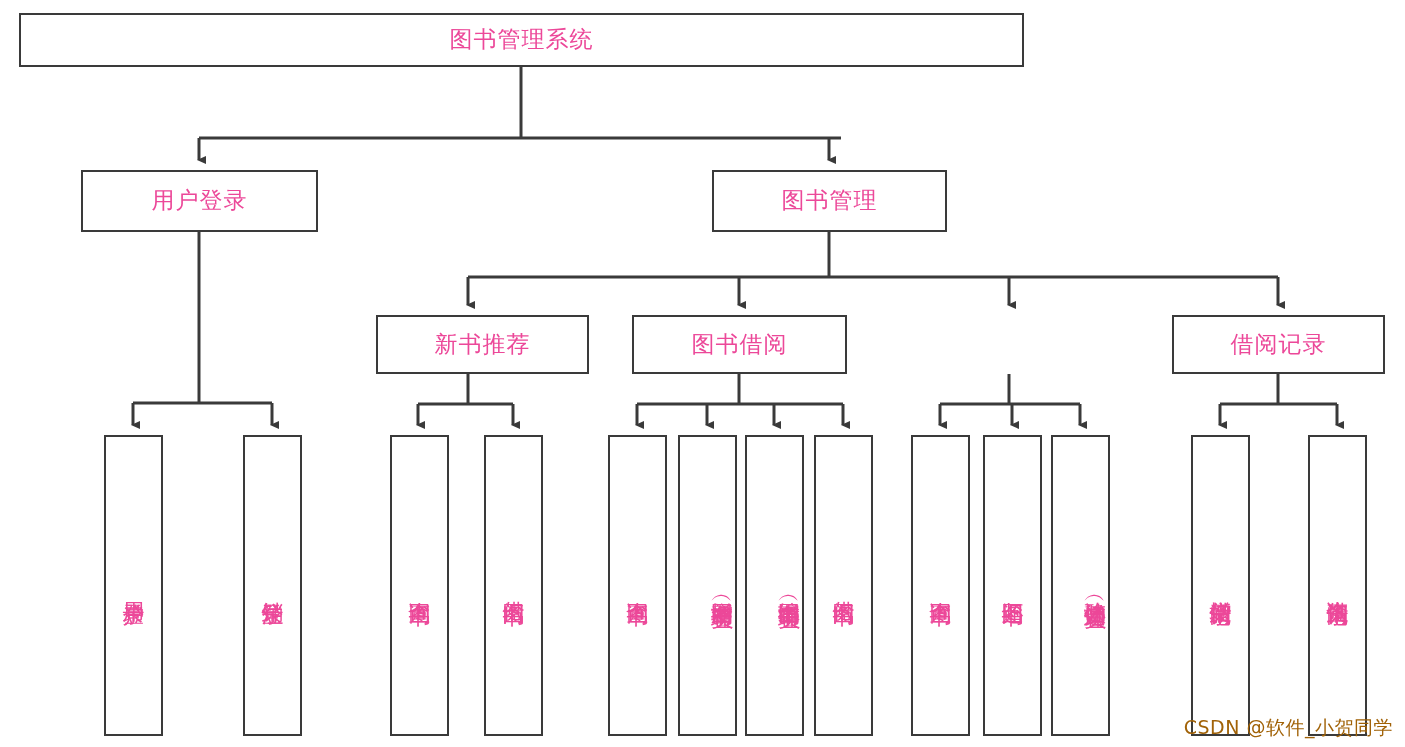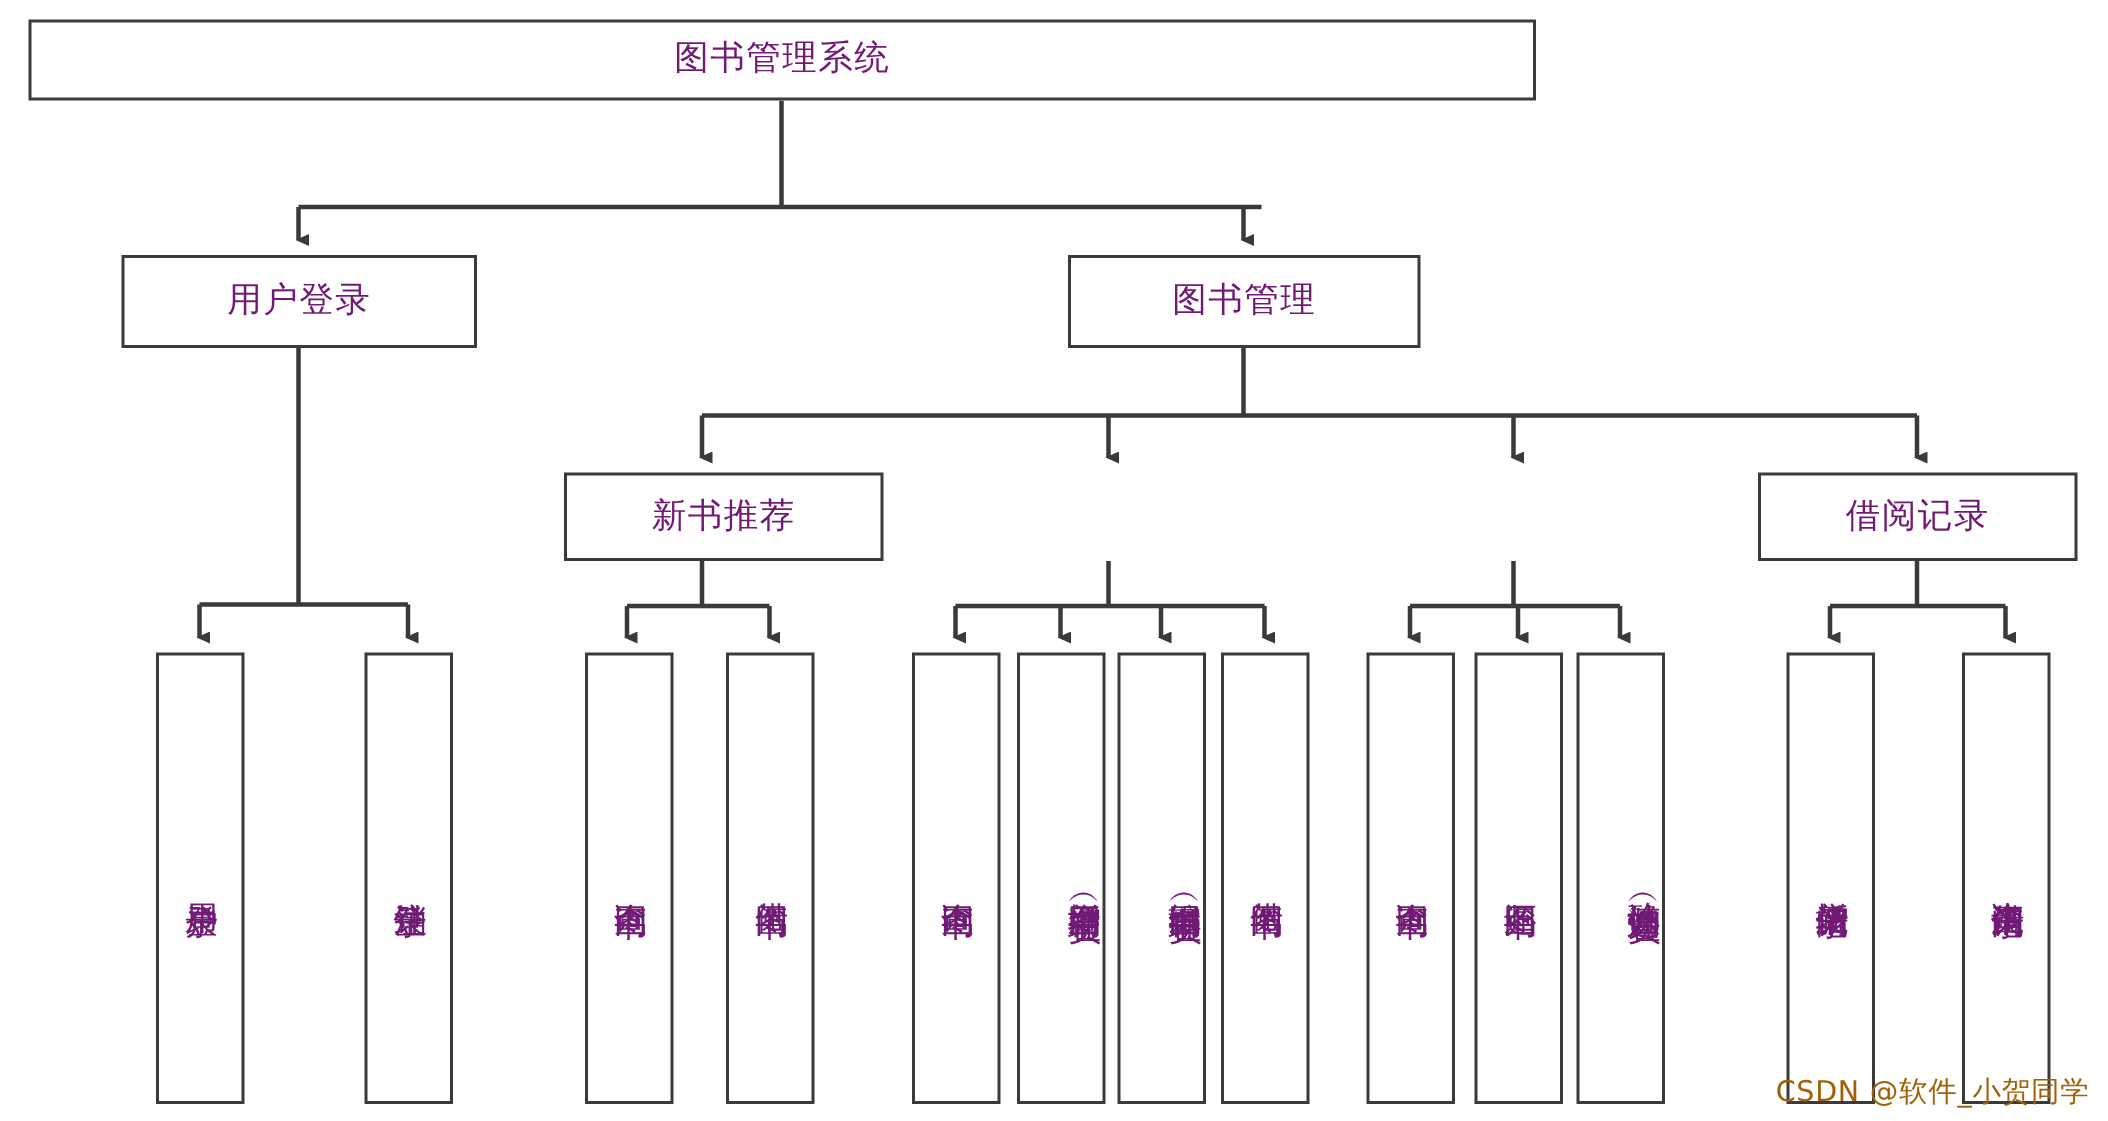--- a/index.html
+++ b/index.html
@@ -27,21 +27,21 @@
     pointer-events: none;
   }
   .node {
     position: absolute;
     box-sizing: border-box;
     border: 2px solid #3a3a3a;
     background: #ffffff;
     display: flex;
     align-items: center;
     justify-content: center;
-    color: #701a75;
+    color: #ec4899;
   }
   .node.horizontal {
     font-size: 23px;
     line-height: 1.2;
     letter-spacing: 1px;
   }
   .node.vertical {
     font-size: 22px;
     line-height: 1.18;
     letter-spacing: 1px;
@@ -132,20 +132,23 @@
   <div class="node horizontal" style="left:81px; top:170px; width:237px; height:62px;">
     <span class="node-label">用户登录</span>
   </div>
   <div class="node horizontal" style="left:712px; top:170px; width:235px; height:62px;">
     <span class="node-label">图书管理</span>
   </div>
 
   <div class="node horizontal" style="left:362px; top:315px; width:213px; height:59px;margin-left:14px;">
     <span class="node-label">新书推荐</span>
   </div>
+  <div class="node horizontal" style="left:632px; top:315px; width:215px; height:59px;">
+    <span class="node-label">图书借阅</span>
+  </div>
   <div class="node horizontal" style="left:1172px; top:315px; width:213px; height:59px;">
     <span class="node-label">借阅记录</span>
   </div>
 
   <div class="node vertical mid" style="left:104px; top:435px; width:59px; height:301px;">
     <span class="node-label">用户登录</span>
   </div>
   <div class="node vertical mid" style="left:243px; top:435px; width:59px; height:301px;">
     <span class="node-label">注销登录</span>
   </div>

